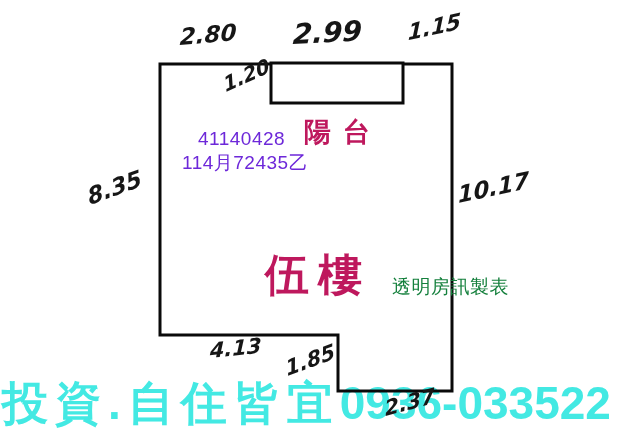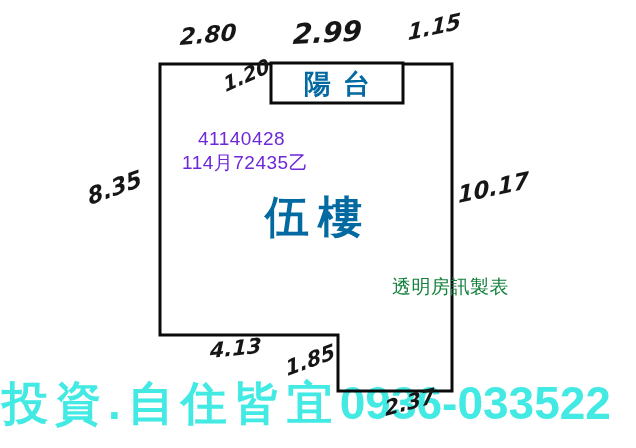--- a/index.html
+++ b/index.html
@@ -27,24 +27,25 @@
     z-index: 4;
   }
   .unit-number   { left: 198px; top: 128px; font-size: 19px; letter-spacing: 0.5px; }
   .registration  { left: 182px; top: 150px; font-size: 19px; letter-spacing: 0.5px; text-align: center; }
   .maker-credit  { left: 392px; top: 274px; font-size: 19px; color: #15803d; letter-spacing: 0.5px; z-index: 7; }
 
   
   .cjk-serif {
     font-family: "Liberation Serif", "DejaVu Serif", serif;
     font-weight: 700;
-    color: #0369a1;
+    color: #be185d;
     z-index: 7;
+    margin-top: 48px;
   }
-  .floor-label   { left: 265px; top: 188px; font-size: 44px; letter-spacing: 9px; }
+  .floor-label   { left: 265px; top: 198px; font-size: 44px; letter-spacing: 9px; }
   .balcony-label { left: 271px; top: 66px;  width: 132px; text-align: center;
                    font-size: 27px; letter-spacing: 12px; text-indent: 12px; }
 
   
   .hand {
     font-family: "DejaVu Sans", sans-serif;
     font-style: italic;
     font-weight: 600;
     color: #161616;
     z-index: 8;

